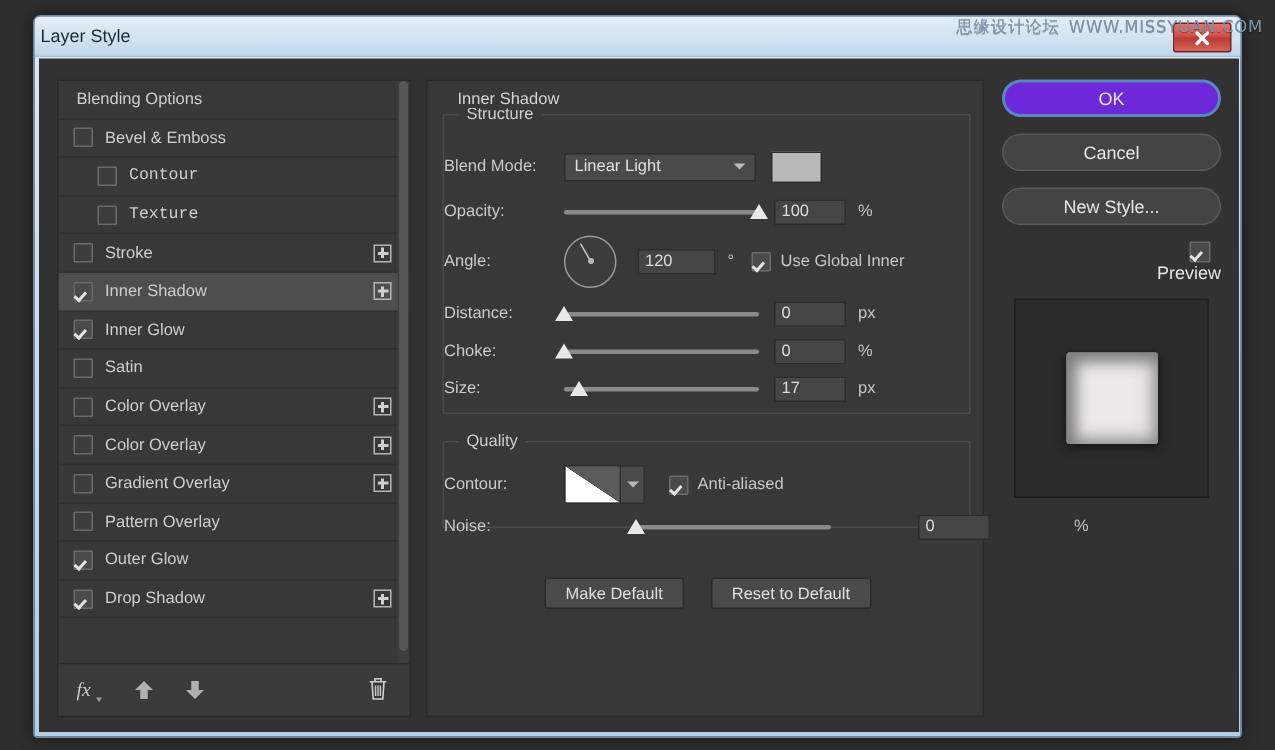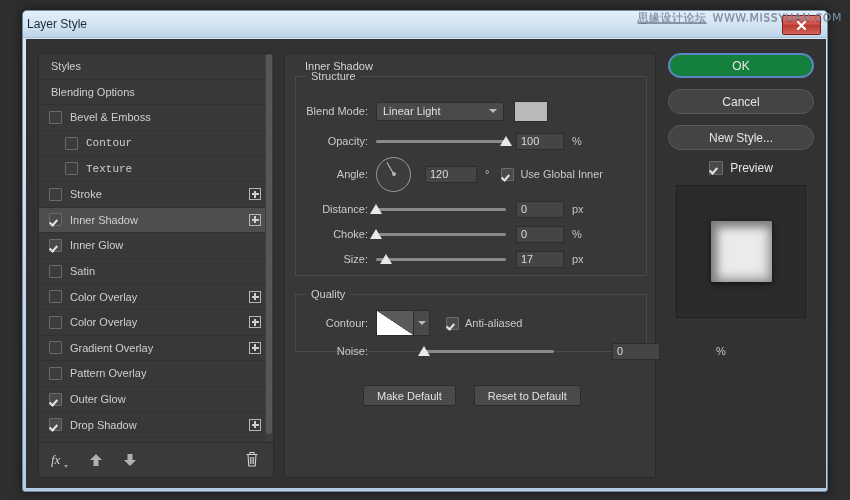--- a/index.html
+++ b/index.html
@@ -30,21 +30,21 @@
     top: 10px;
     right: 8px;
     font-size: 11px;
     color: #7f93ab;
     letter-spacing: 0.5px;
     white-space: nowrap;
     z-index: 40;
     font-family: "DejaVu Sans", sans-serif;
     text-shadow: 0 1px 0 rgba(0,0,0,0.35);
   }
-  #watermark .cn { margin-right: 6px; color: #8296ae; text-decoration: underline; }
+  #watermark .cn { margin-right: 6px; color: #8296ae; }
 
   
   #window {
     position: absolute;
     left: 22px;
     top: 10px;
     width: 806px;
     height: 482px;
     background: linear-gradient(to bottom, #dbe7f3 0%, #c9dced 48%, #b5cde4 100%);
     border: 1px solid #6f8ba6;
@@ -224,21 +224,21 @@
     font-size: 11px;
     color: #d6d6d6;
     background: #383838;
     padding: 0 4px;
     z-index: 3;
   }
   #structure-fs { left: 10px; top: 22px; width: 352px; height: 200px; }
   #quality-fs   { left: 10px; top: 240px; width: 352px; height: 58px; }
 
   .ctl-row { position: absolute; display: flex; align-items: center; height: 20px; }
-  .ctl-label { width: 72px; text-align: right; padding-right: 8px; font-size: 11px; color:#cacaca; }
+  .ctl-label { width: 72px; text-align: left; padding-right: 8px; font-size: 11px; color:#cacaca; }
 
   .select {
     height: 19px;
     background: #4a4a4a;
     border: 1px solid #2d2d2d;
     border-radius: 2px;
     display: flex;
     align-items: center;
     padding: 0 6px;
     color: #e0e0e0;
@@ -387,31 +387,32 @@
     font-size: 12px;
     display: flex;
     align-items: center;
     justify-content: center;
     margin-bottom: 11px;
     cursor: pointer;
     box-sizing: border-box;
   }
   .pill.primary {
     border: 2px solid #5a86c4;
-    background: #15803d;
+    background: #6d28d9;
   }
   #preview-check {
     display: flex;
-    align-items: flex-start;
+    align-items: flex-end;
     justify-content: center;
     margin-top: 3px;
     margin-bottom: 10px;
     cursor: pointer;
     font-size: 12px;
     color: #e6e6e6;
+    flex-direction: column;
   }
   #preview-check .cbox { width: 12px; height: 12px; margin-right: 7px; }
   #preview-thumb {
     width: 130px;
     height: 133px;
     margin: 0 auto;
     background: #2b2b2b;
     border: 1px solid #1f1f1f;
     display: flex;
     align-items: center;
@@ -447,23 +448,20 @@
         <path d="M2 2 L9 9 M9 2 L2 9" stroke="#ffffff" stroke-width="2.2" stroke-linecap="round"></path>
       </svg>
     </div>
   </div>
 
   <div id="ps-body">
 
     <div id="styles-panel">
       <div id="styles-list">
 
-        <div class="style-row header">
-            <span class="lbl">Styles</span>
-          </div>
           <div class="style-row header">
             <span class="lbl">Blending Options</span>
           </div>
           <div class="style-row">
             <span class="cbox"></span>
             <span class="lbl">Bevel &amp; Emboss</span>
           </div>
           <div class="style-row indent">
             <span class="cbox"></span>
             <span class="lbl">Contour</span>

